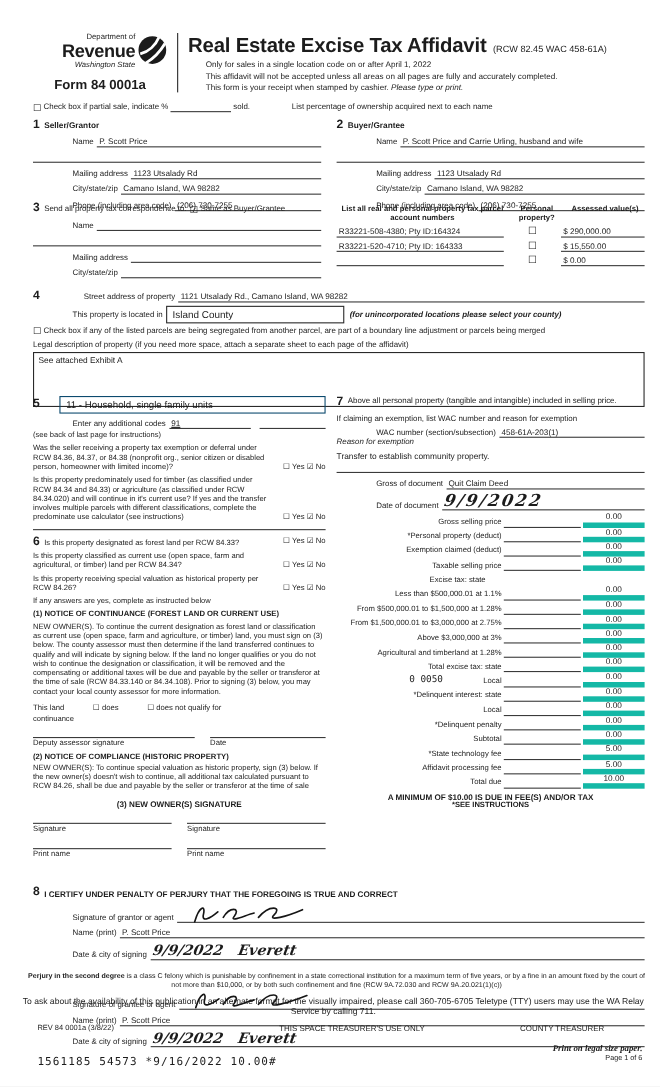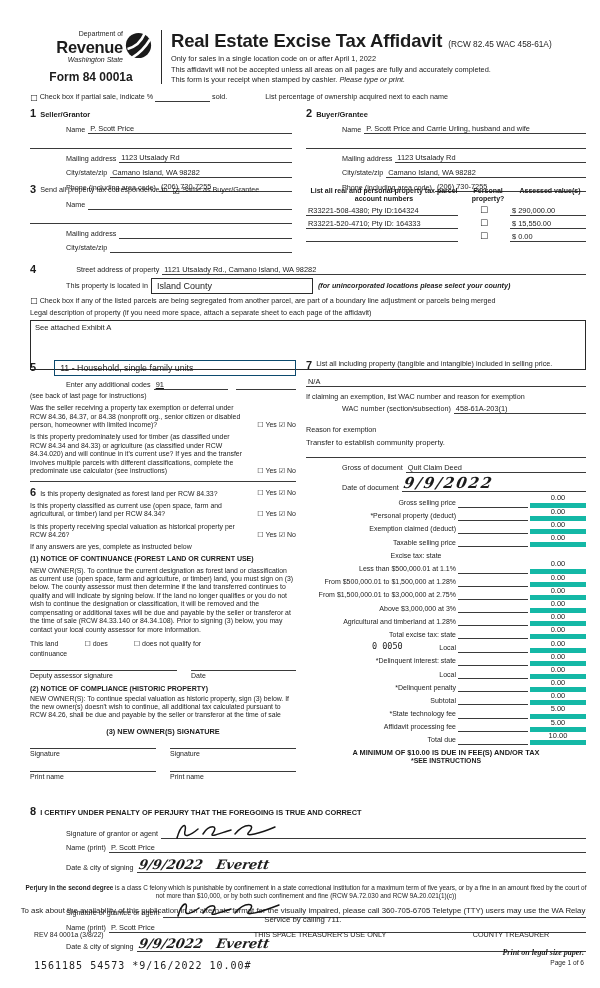--- a/index.html
+++ b/index.html
@@ -16,21 +16,21 @@
   .dept{font-size:7px;}
   .rev{font-size:16.5px;font-weight:bold;letter-spacing:-0.3px;line-height:1;}
   .wast{font-size:7px;font-style:italic;margin-top:1px;}
   .swoosh{flex:none;margin-top:2px;}
   .formno{font-size:12px;font-weight:bold;margin-top:5px;text-align:center;}
   .vline{width:0;border-left:1.6px solid #2a2a2a;margin:0 9px;}
   .titleblock{flex:1;}
   .titlerow{white-space:nowrap;}
   .title{font-size:18.5px;font-weight:bold;letter-spacing:-0.2px;}
   .ref{font-size:8.3px;margin-left:4px;}
-  .hnote{font-size:7.4px;margin-top:1.5px;}
+  .hnote{font-size:7.4px;margin-top:1.5px;margin-left:16px;}
   
   .frow{display:flex;align-items:flex-end;margin-top:4.5px;}
   .lbl{white-space:nowrap;margin-right:3px;flex:none;padding-left:36px;}
   .fill{flex:1;border-bottom:1px solid #3a3a3a;min-height:9px;padding:0 2px;white-space:nowrap;font-size:7.4px;}
   .cb{font-size:8.5px;line-height:1;margin-right:2px;flex:none;}
   .secnum{font-size:11px;font-weight:bold;margin-right:4px;line-height:1;}
   .sechead{font-weight:bold;font-size:7.5px;}
   
   .partial{top:93px;left:30px;right:14px;display:flex;align-items:flex-end;}
   .w55{flex:none;width:55px;border-bottom:1px solid #3a3a3a;min-height:8px;margin:0 2px;}
@@ -328,31 +328,28 @@
           </div>
         <div class="sp1">
             <div class="sigline"><span>Print name</span></div>
           </div>
       </div>
     </div>
 
     <div class="mcolR">
       <div style="display:flex;align-items:flex-start;">
         <span class="secnum">7</span>
-        <span>List all including property (tangible and intangible) included in selling price.</span>
-      </div>
-      <div class="frow" style="margin-top:6px;">
-          <span class="fill">N/A</span>
-        </div>
+        <span>Above all personal property (tangible and intangible) included in selling price.</span>
+      </div>
       <div style="margin-top:6px;">If claiming an exemption, list WAC number and reason for exemption</div>
       <div class="frow" style="margin-top:2px;">
         <span class="lbl">WAC number (section/subsection)</span>
         <span class="fill">458-61A-203(1)</span>
       </div>
-      <div style="margin-top:12px;">Reason for exemption</div>
+      <div style="margin-top:0;font-style:italic;">Reason for exemption</div>
       <div style="margin-top:3px;font-size:7.6px;">Transfer to establish community property.</div>
       <div class="hrline" style="margin-top:10px;"></div>
       <div class="frow" style="margin-top:5px;">
         <span class="lbl">Gross of document</span>
         <span class="fill">Quit Claim Deed</span>
       </div>
       <div class="frow" style="height:15px;">
         <span class="lbl">Date of document</span>
         <span class="fill"><span class="hand hand-big">9/9/2022</span></span>
       </div>

